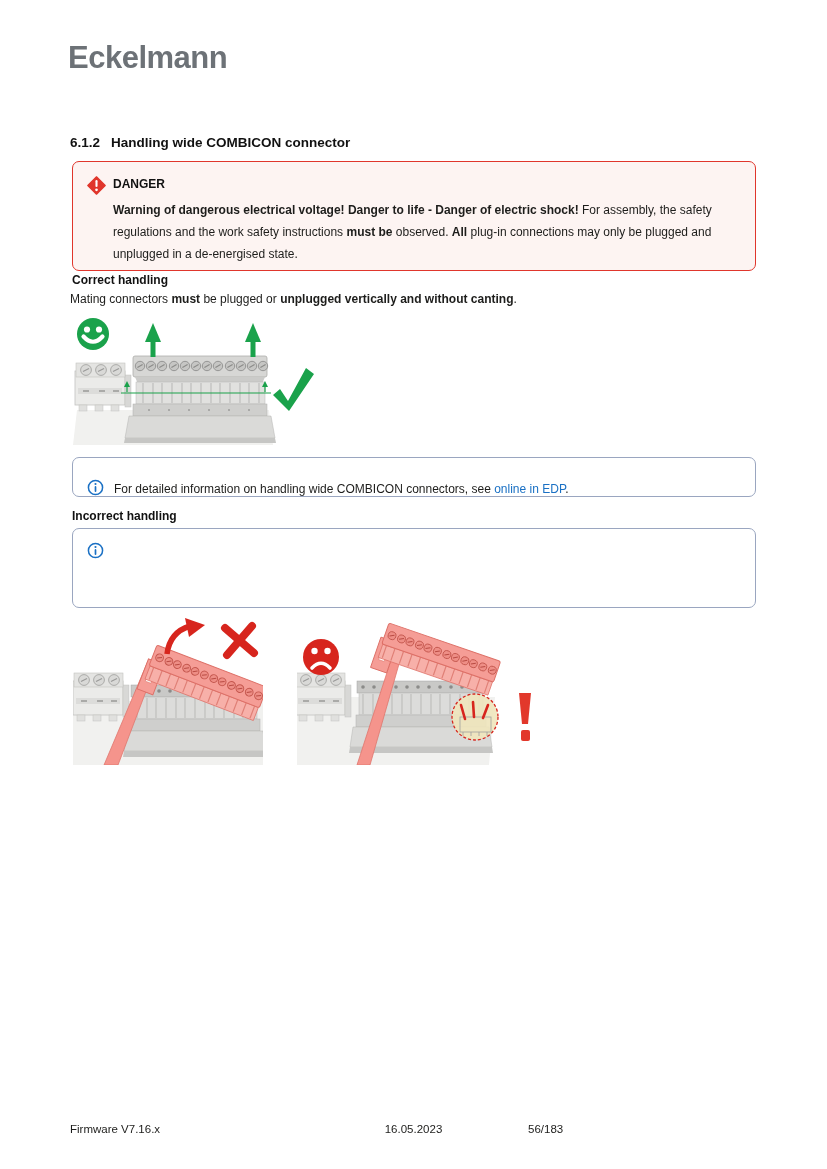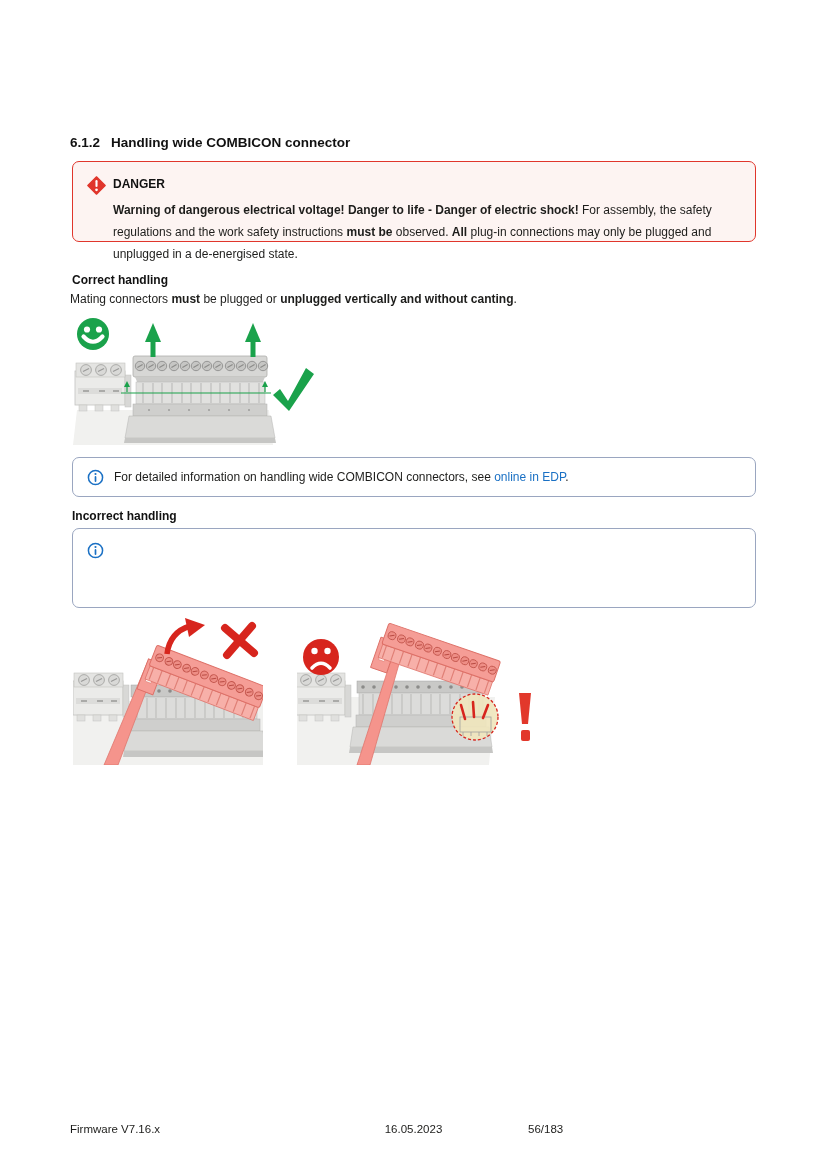--- a/index.html
+++ b/index.html
@@ -6,24 +6,24 @@
   .page{position:relative;width:827px;height:1169px;background:#fff;overflow:hidden;
         font-family:"Liberation Sans",sans-serif;color:var(--text,#1d1d1b);}
   .logo{position:absolute;left:68px;top:40px;font-size:31px;font-weight:bold;
         letter-spacing:-0.5px;color:var(--brand-gray,#6d7277);}
   .heading{position:absolute;left:70px;top:135px;margin:0;font-size:13.5px;font-weight:bold;color:#111;}
   .heading .h-num{margin-right:11px;}
   .box{position:absolute;left:72px;width:684px;box-sizing:border-box;border-radius:7px;background:#fff;}
   .box-icon{position:absolute;left:14px;top:14px;width:19px;height:19px;}
   .box-title{font-size:12px;font-weight:bold;color:#111;}
   .box-body{margin:8px 0 0 0;font-size:12px;line-height:22px;}
-  .danger{top:161px;height:81px;border:1.5px solid var(--danger-red,#e0362c);
+  .danger{top:161px;height:110px;border:1.5px solid var(--danger-red,#e0362c);
           background:var(--danger-bg,#fdf4f2);padding:15px 16px 6px 40px;}
   .infobox{top:457px;height:40px;border:1px solid var(--box-border,#9aa6c0);
-           display:flex;align-items:center;padding-left:14px;}
+           display:flex;align-items:flex-end;padding-left:14px;}
   .infobox .box-icon{position:static;width:17px;height:17px;flex:0 0 auto;}
   .infobox .ib-text{margin-left:10px;font-size:12px;}
   .attention{top:528px;height:80px;border:1px solid var(--box-border,#9aa6c0);padding:14px 16px 0 40px;}
   .attention .box-icon{top:13px;width:17px;height:17px;}
   .sub-heading{position:absolute;left:70px;margin:2px;font-size:12px;font-weight:bold;color:#111;}
   .para{position:absolute;left:70px;margin:0;font-size:12px;}
   .link{color:var(--link-blue,#1a70c4);cursor:pointer;text-decoration:none;}
   .illus{position:absolute;}
   .footer{position:absolute;left:70px;top:1123px;width:687px;display:flex;font-size:11.5px;}
   .footer .f-l{flex:1;text-align:left;}
@@ -100,20 +100,21 @@
         <use href="#sym-screw-p" x="84" y="11"></use>
         <use href="#sym-screw-p" x="93" y="11"></use>
         <use href="#sym-screw-p" x="103" y="11"></use>
         <use href="#sym-screw-p" x="113" y="11"></use>
   </g>
 </defs>
 </svg>
 
 <div class="page">
 
+  <div class="logo">Eckelmann</div>
 
   <h1 class="heading"><span class="h-num">6.1.2</span><span>Handling wide COMBICON connector</span></h1>
 
   <div class="box danger">
     <span class="box-icon">
       <svg viewBox="0 0 20 20" width="19" height="19">
         <path d="M10 0.8 L19.2 10 L10 19.2 L0.8 10 Z" fill="var(--danger-red,#e0362c)" stroke="var(--danger-red,#e0362c)" stroke-width="1.2" stroke-linejoin="round"></path>
         <rect x="8.9" y="4.3" width="2.2" height="7.4" rx="1.1" fill="#fff"></rect>
         <circle cx="10" cy="14.6" r="1.4" fill="#fff"></circle>
       </svg>

